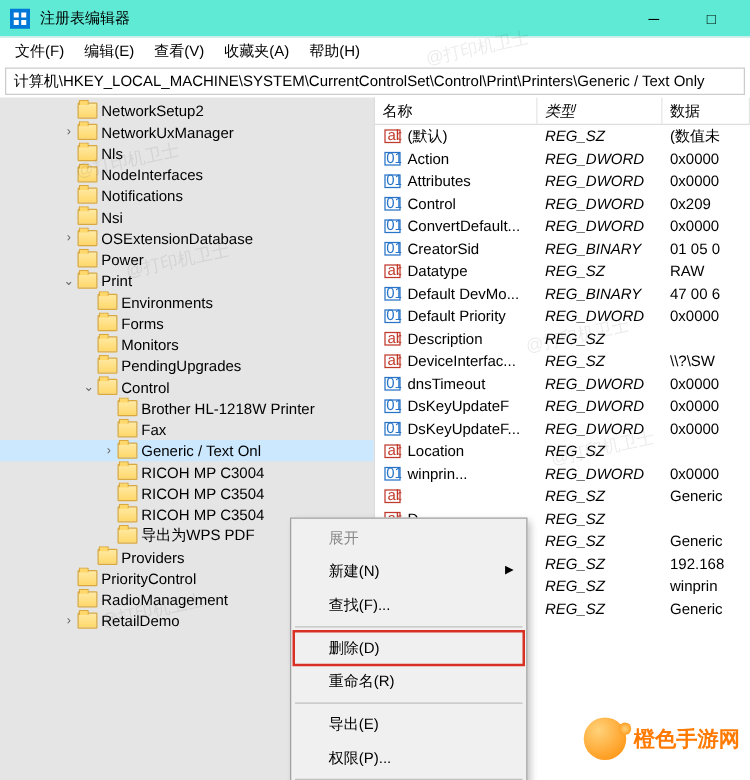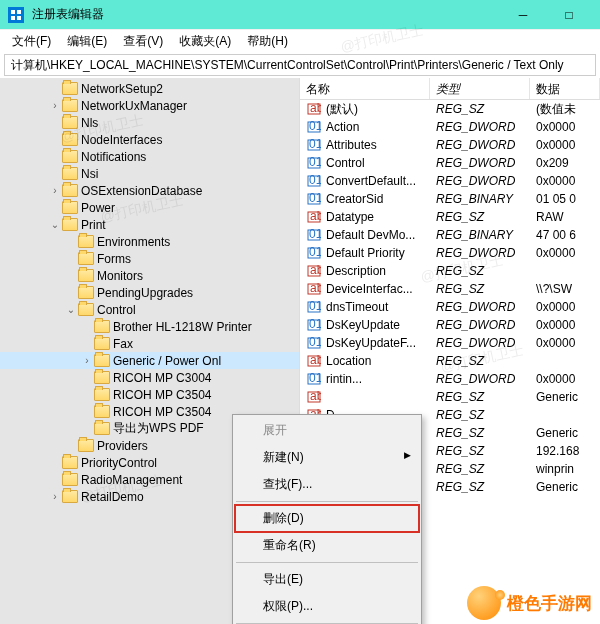--- a/index.html
+++ b/index.html
@@ -50,21 +50,21 @@
 .ctx-item.disabled { color: #888; }
 .ctx-sep { height: 1px; background: #c0c0c0; margin: 3px 1px; }
 .ctx-item .arrow { position: absolute; right: 8px; top: 6px; font-size: 9px; }
 .delete-highlight { outline: 2px solid #d93025; outline-offset: -1px; }
 
 .watermark { position: absolute; color: rgba(0,0,0,0.08); font-size: 14px; pointer-events: none; transform: rotate(-12deg); z-index: 5; }
 .wm1 { top: 30px; left: 340px; } .wm2 { top: 200px; left: 100px; }
 .wm3 { top: 260px; left: 420px; } .wm4 { top: 480px; left: 80px; }
 .wm5 { top: 350px; left: 440px; } .wm6 { top: 120px; left: 60px; }
 
-.footer-logo { position: absolute; right: 8px; bottom: 4px; display: flex; align-items: center; gap: 6px; z-index: 50; }
+.footer-logo { position: absolute; right: 8px; bottom: 16px; display: flex; align-items: center; gap: 6px; z-index: 50; }
 .footer-logo .orb { width: 34px; height: 34px; border-radius: 50%; background: radial-gradient(circle at 35% 30%, #ffd27a, #ff8a00); position: relative; }
 .footer-logo .orb::after { content: ""; position: absolute; right: -4px; top: 4px; width: 10px; height: 10px; background: radial-gradient(circle, #ffd27a, #ff8a00); border-radius: 50%; }
 .footer-logo span { color: #ff7a00; font-size: 17px; font-weight: bold; }
 </style>
 </head>
 <body>
 
 <div class="titlebar">
   <span class="titlebar-icon">
     <svg viewBox="0 0 12 12">
@@ -187,21 +187,21 @@
         <div class="tree-row">
           <span class="tree-indent" style="width: 80px;"></span>
           <span class="tree-exp"></span>
           <span class="tree-icon folder-icon"></span>
           <span class="tree-label">Fax</span>
         </div>
         <div class="tree-row selected">
           <span class="tree-indent" style="width: 80px;"></span>
           <span class="tree-exp">›</span>
           <span class="tree-icon folder-icon"></span>
-          <span class="tree-label">Generic / Power Onl</span>
+          <span class="tree-label">Generic / Text Onl</span>
         </div>
         <div class="tree-row">
           <span class="tree-indent" style="width: 80px;"></span>
           <span class="tree-exp"></span>
           <span class="tree-icon folder-icon"></span>
           <span class="tree-label">RICOH MP C3004</span>
         </div>
         <div class="tree-row">
           <span class="tree-indent" style="width: 80px;"></span>
           <span class="tree-exp"></span>
@@ -410,21 +410,21 @@
           <div class="list-cell col-data">0x0000</div>
         </div>
         <div class="list-row">
           <div class="list-cell col-name">
             <span class="val-icon bin">
               <svg width="14" height="14" viewBox="0 0 14 14">
                 <rect x="1" y="2" width="12" height="10" fill="#fff" stroke="#2874c7"></rect>
                 <text x="2" y="10" font-size="6" fill="#2874c7">011</text>
               </svg>
             </span>
-            <span>DsKeyUpdate</span>
+            <span>DsKeyUpdateF</span>
           </div>
           <div class="list-cell col-type">REG_DWORD</div>
           <div class="list-cell col-data">0x0000</div>
         </div>
         <div class="list-row">
           <div class="list-cell col-name">
             <span class="val-icon bin">
               <svg width="14" height="14" viewBox="0 0 14 14">
                 <rect x="1" y="2" width="12" height="10" fill="#fff" stroke="#2874c7"></rect>
                 <text x="2" y="10" font-size="6" fill="#2874c7">011</text>
@@ -449,21 +449,21 @@
           <div class="list-cell col-data"></div>
         </div>
         <div class="list-row">
           <div class="list-cell col-name">
             <span class="val-icon bin">
               <svg width="14" height="14" viewBox="0 0 14 14">
                 <rect x="1" y="2" width="12" height="10" fill="#fff" stroke="#2874c7"></rect>
                 <text x="2" y="10" font-size="6" fill="#2874c7">011</text>
               </svg>
             </span>
-            <span>rintin...</span>
+            <span>winprin...</span>
           </div>
           <div class="list-cell col-type">REG_DWORD</div>
           <div class="list-cell col-data">0x0000</div>
         </div>
         <div class="list-row">
           <div class="list-cell col-name">
             <span class="val-icon str">
               <svg width="14" height="14" viewBox="0 0 14 14">
                 <rect x="1" y="2" width="12" height="10" fill="#fff" stroke="#c0392b"></rect>
                 <text x="3" y="10" font-size="7" fill="#c0392b">ab</text>

